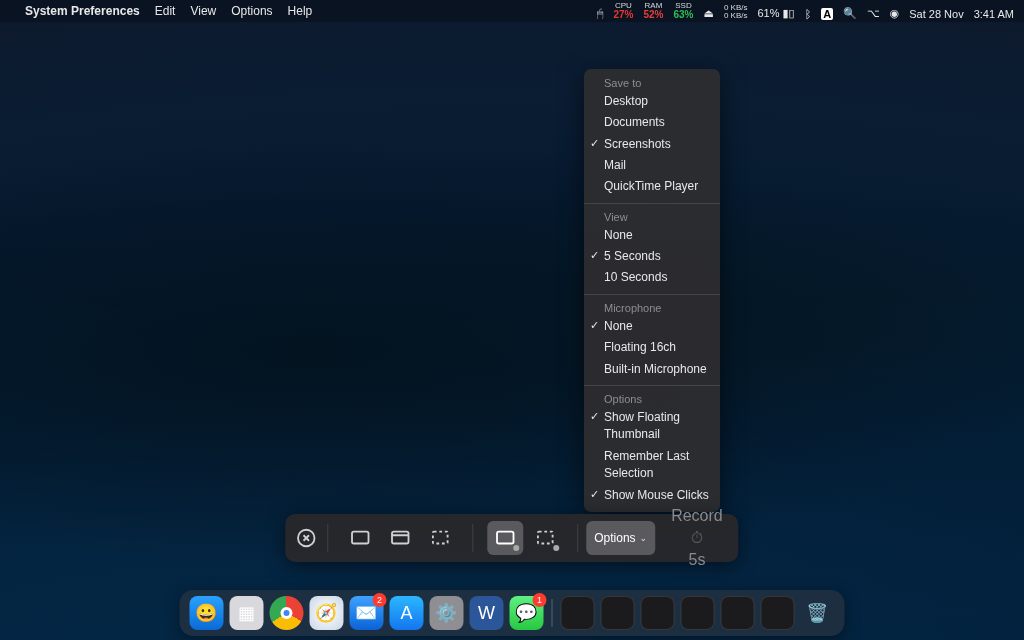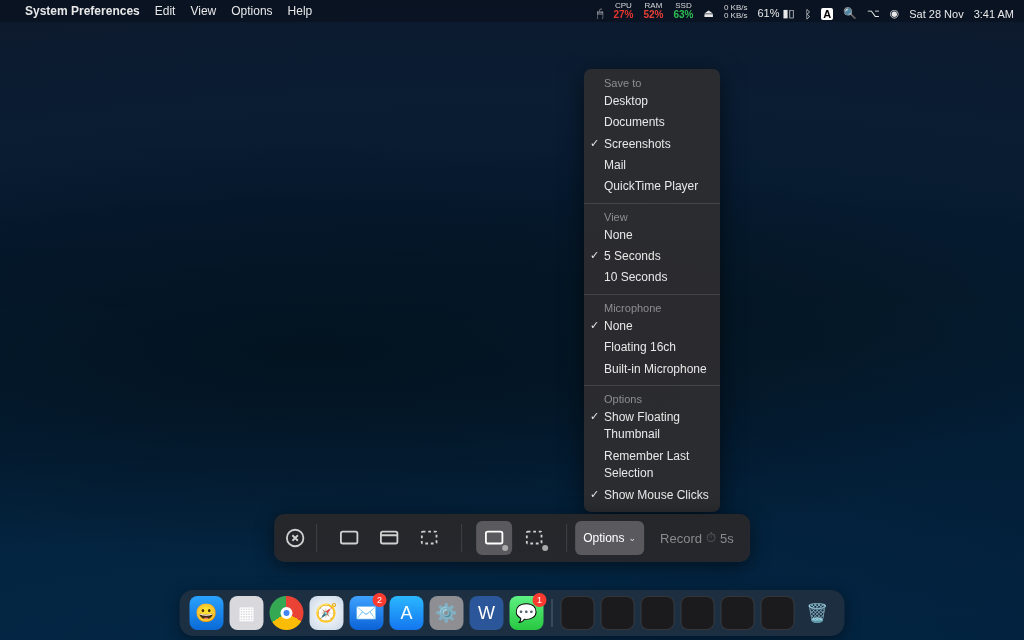--- a/index.html
+++ b/index.html
@@ -65,21 +65,21 @@
   }
   .tbtn.selected { background:#5a5a5e; color:#fff;}
   .tbtn svg{width:22px;height:22px;}
   .tbtn .dot{position:absolute; right:4px; bottom:4px; width:6px;height:6px;border-radius:50%;background:#aaa;}
   .options-btn {
     display:flex; align-items:center; gap:4px;
     color:#fff; padding:0 8px; height:34px; border-radius:6px;
     background:#5a5a5e; font-size:12px; cursor:pointer;
   }
   .options-btn .chev{font-size:9px; opacity:.8;}
-  .record-label { color:#8a8a8e; font-size:13px; padding:0 8px 0 10px; display:flex; align-items:center; gap:4px;}
+  .record-label { color:#8a8a8e; font-size:16px; padding:0 8px 0 10px; display:flex; align-items:center; gap:4px;flex-direction:column;}
   .record-label .clk{opacity:.6;}
 
   
   .options-menu {
     position:absolute;
     bottom:128px;
     left:584px;
     width:136px;
     background: rgba(45,45,48,0.96);
     border-radius:7px;

